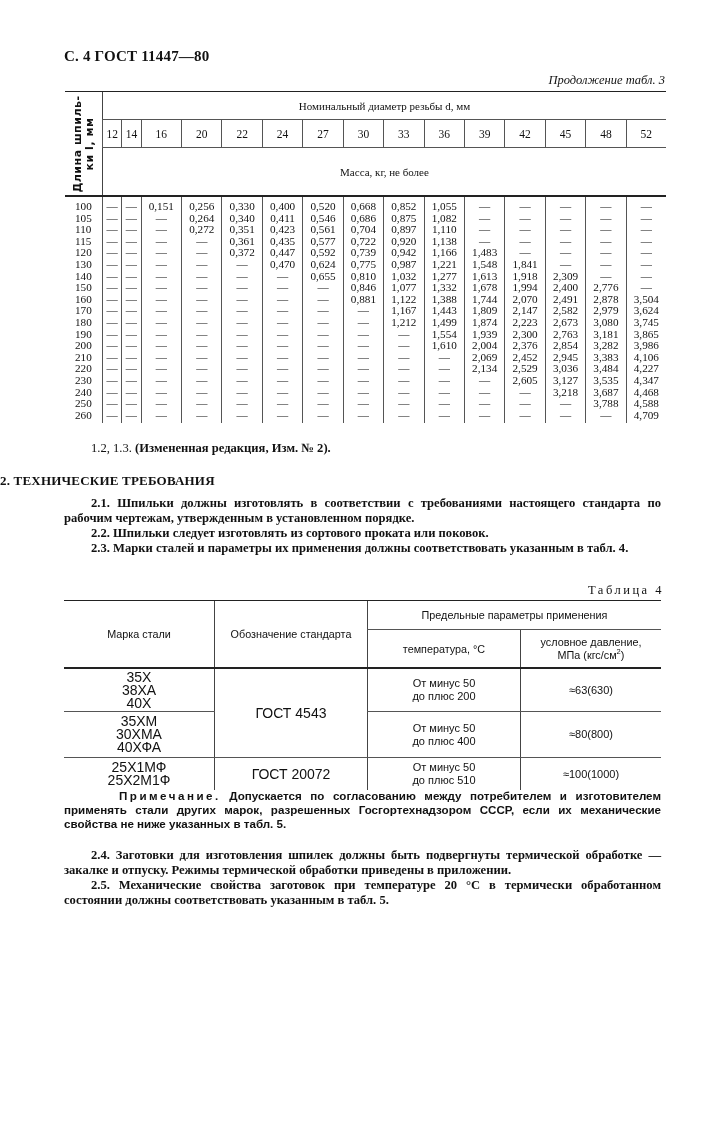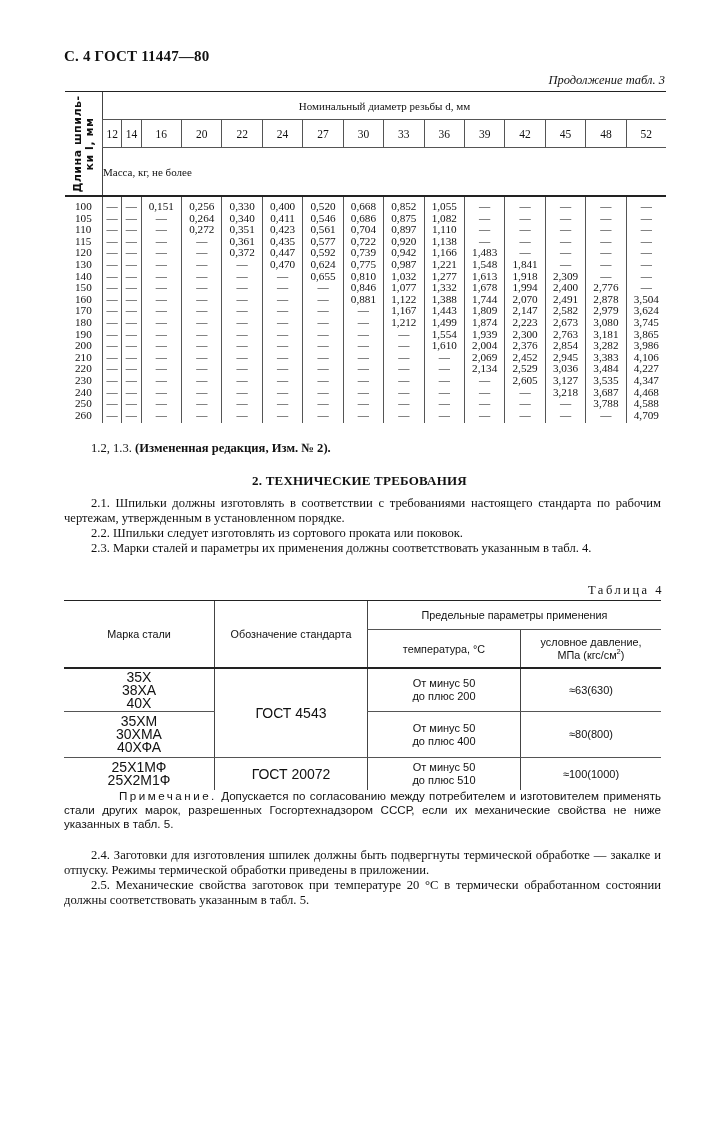--- a/index.html
+++ b/index.html
@@ -17,39 +17,39 @@
   }
   
   table.t3 {
     position: absolute; left: 65px; top: 91px; width: 601px;
     border-collapse: collapse; font-size: 11.5px;
   }
   table.t3 td, table.t3 th { padding: 0; font-weight: normal; }
   table.t3 thead tr.row-top th { border-top: 1.5px solid #222; }
   table.t3 .hdr-diam { height: 27px; border-bottom: 1px solid #555; text-align: center; font-size: 11px; border-left: 1px solid #444; }
   table.t3 .hdr-num { height: 27px; border-bottom: 1px solid #555; border-left: 1px solid #555; text-align: center; }
-  table.t3 .hdr-mass { height: 47px; text-align: left; font-size: 11px; border-left: 1px solid #444; border-bottom: 2px solid #222; }
+  table.t3 .hdr-mass { height: 47px; text-align: center; font-size: 11px; border-left: 1px solid #444; border-bottom: 2px solid #222; }
   table.t3 .hdr-len {
     width: 37px; border-bottom: 2px solid #222; position: relative;
   }
   table.t3 .hdr-len .rot {
     position: absolute; left: 50%; top: 50%;
     transform: translate(-50%, -50%) rotate(-90deg);
     white-space: nowrap; font-size: 11px; font-weight: bold; line-height: 12px; text-align: center;
     font-family: "DejaVu Sans", sans-serif; letter-spacing: 0.5px;
   }
   table.t3 tbody td { height: 11.6px; line-height: 11.6px; text-align: center; border-left: 1px solid #555; font-size: 11.2px; }
   table.t3 tbody td.len { border-left: none; text-align: left; padding-left: 10px; }
   table.t3 tbody tr:first-child td { padding-top: 4px; }
   table.t3 tbody tr:last-child td { padding-bottom: 2px; }
   .body-text { position: absolute; left: 64px; width: 597px; font-size: 12.6px; line-height: 15px; text-align: justify; }
-  .indent { text-indent: 27px; }
+  .indent { text-indent: 27px; font-weight: bold; }
   .amend { position: absolute; left: 91px; top: 441px; font-size: 12.6px; }
   .amend b { font-weight: bold; }
-  .section-title { position: absolute; left: 0; width: 719px; top: 473px; text-align: center; font-weight: bold; font-size: 13px; letter-spacing: 0.2px; }
+  .section-title { position: absolute; left: 0; width: 719px; top: 473px; font-weight: bold; font-size: 13px; letter-spacing: 0.2px; }
   .t4-caption { position: absolute; right: 55px; top: 583px; font-size: 12.5px; letter-spacing: 2.5px; }
   table.t4 {
     position: absolute; left: 64px; top: 600px; width: 597px;
     border-collapse: collapse; font-size: 10.8px; font-family: "Liberation Sans", sans-serif;
   }
   table.t4 th { font-weight: normal; text-align: center; }
   table.t4 thead tr:first-child th { border-top: 1.5px solid #222; }
   table.t4 .c-grade { width: 148px; border-bottom: 2px solid #222; height: 64px; }
   table.t4 .c-std { width: 150px; border-left: 1px solid #444; border-bottom: 2px solid #222; }
   table.t4 .c-limits { height: 26px; border-left: 1px solid #444; border-bottom: 1px solid #555; }

